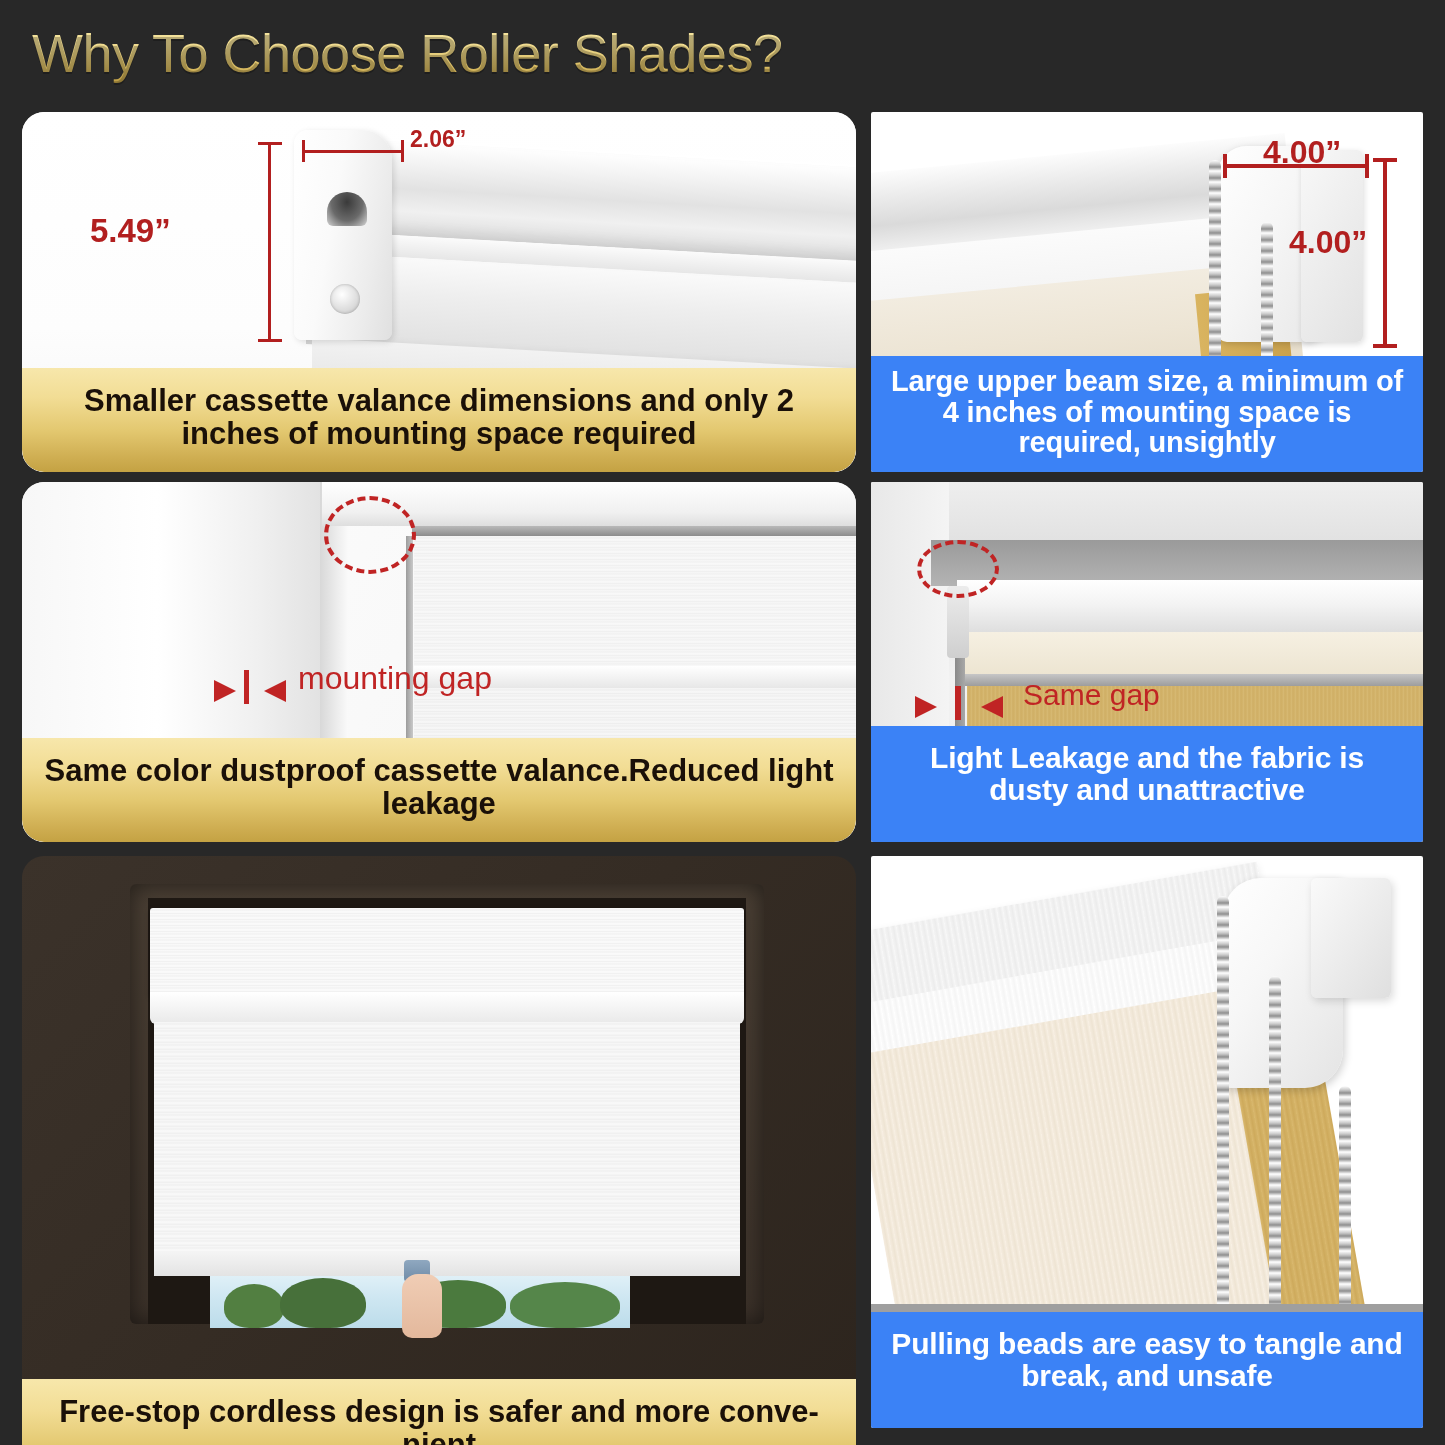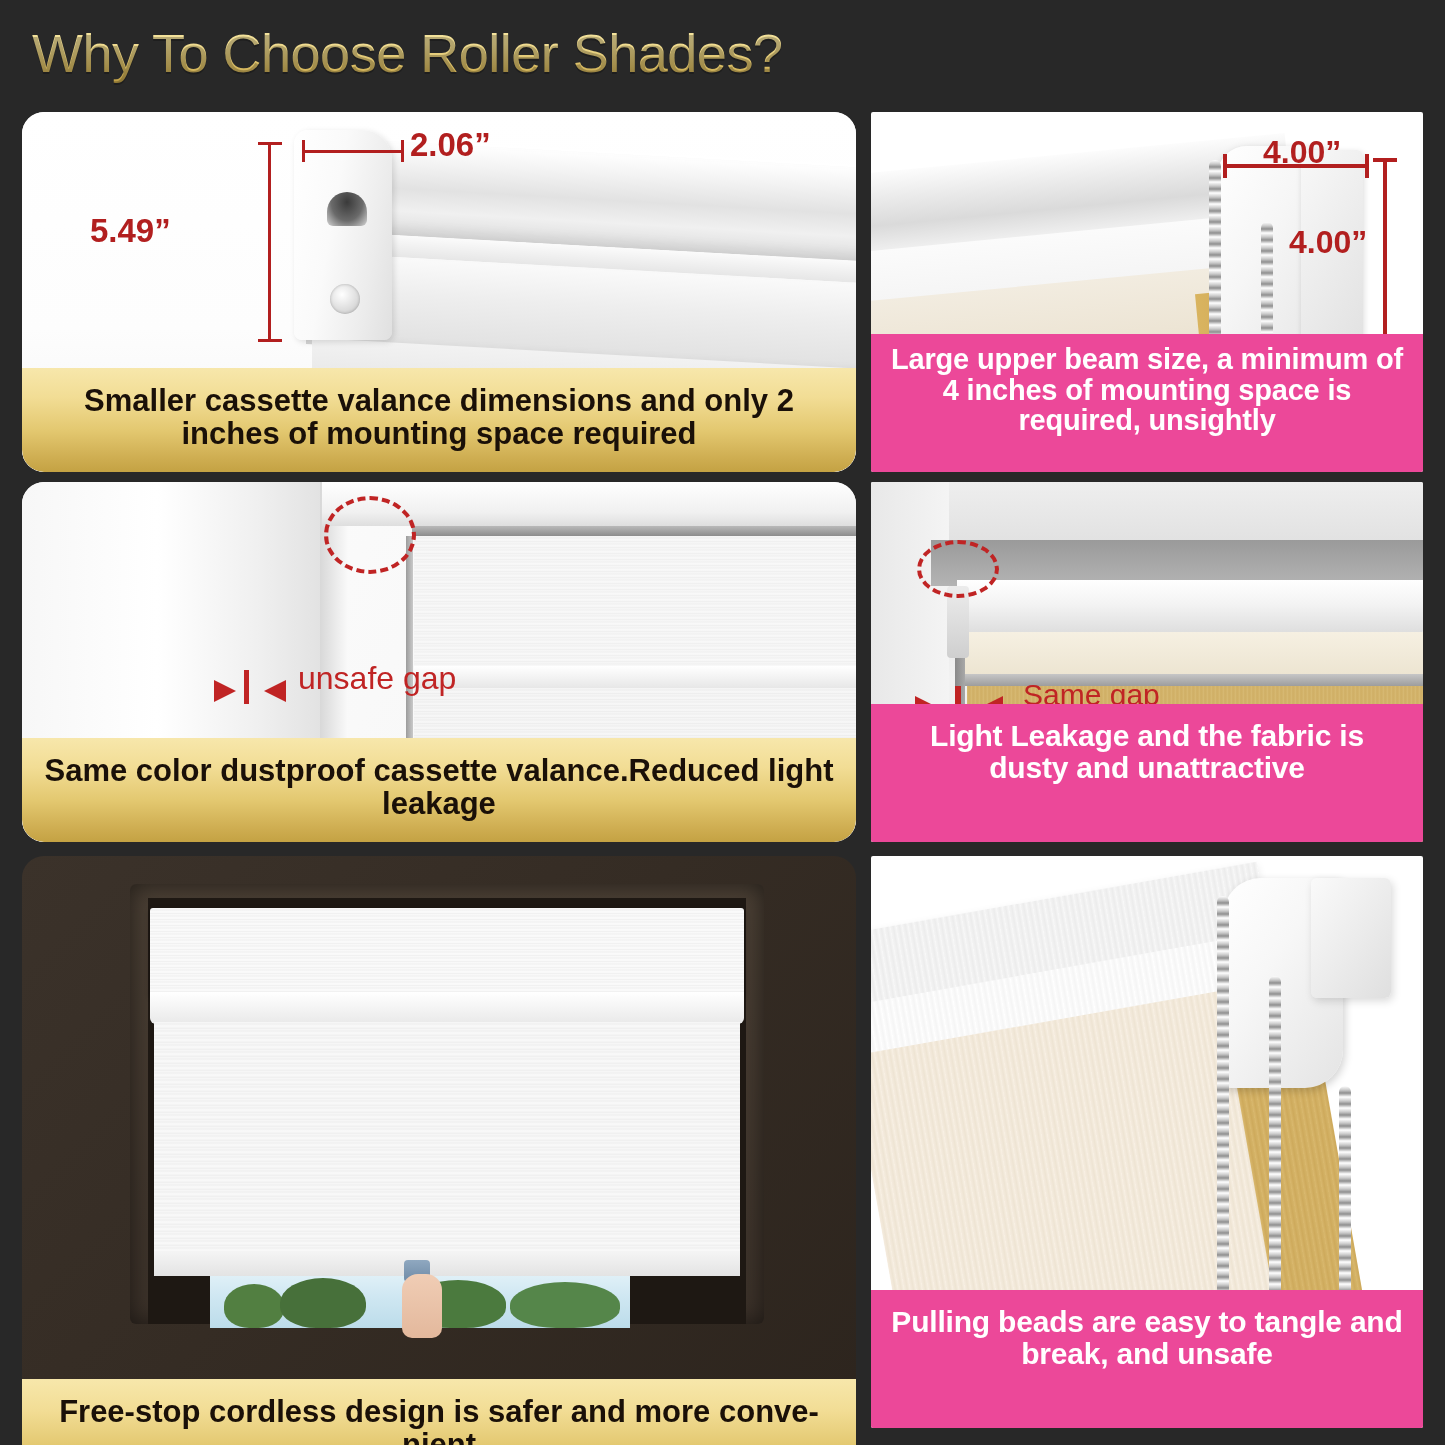--- a/index.html
+++ b/index.html
@@ -45,22 +45,22 @@
   }
   .caption.gold {
     height:104px;
     background:linear-gradient(180deg,#f7e7ab 0%,#f2dd95 28%,#e3c870 60%,#cfae52 86%,#c4a243 100%);
     color:#1a1008;
     font-size:31px;
     border-bottom-left-radius:22px; border-bottom-right-radius:22px;
   }
   .caption.gold.tall { height:112px; }
   .caption.gray {
-    height:138px;
-    background:#ec4899;
+    height:116px;
+    background:#3b82f6;
     color:#ffffff;
     font-size:30px;
     letter-spacing:-0.2px;
   }
   .caption.gray.three { font-size:29px; line-height:1.06; padding-top:10px; }
   .caption-text { display:block;text-align:center; }
 
   
 
   
@@ -108,21 +108,21 @@
     border-radius:50%;
     background:radial-gradient(circle at 40% 35%,#ffffff,#dcdcdc 60%,#bdbdbd 100%);
     box-shadow:inset 0 0 3px rgba(0,0,0,0.25);
   }
   
   .dimline { position:absolute; background:#b21f1f; }
   .dimtext { position:absolute; color:#b21f1f; font-weight:bold; font-family:"Liberation Sans",sans-serif; }
   #dh-line  { left:280px; top:38px; width:102px; height:3px; }
   #dh-cap-l { left:280px; top:28px; width:3px; height:22px; }
   #dh-cap-r { left:379px; top:28px; width:3px; height:22px; }
-  #dh-text  { left:388px; top:14px; font-size:33px; }
+  #dh-text  { left:388px; top:14px; font-size:23px; }
   #dv-line  { left:246px; top:30px; width:3px; height:200px; }
   #dv-cap-t { left:236px; top:30px; width:24px; height:3px; }
   #dv-cap-b { left:236px; top:227px; width:24px; height:3px; }
   #dv-text  { left:68px; top:100px; font-size:33px; }
 
   
   #r1c2-body { position:absolute; inset:0; background:#ffffff; }
   #r2-roll {
     position:absolute; left:-10px; top:62px; width:430px; height:92px;
     background:linear-gradient(180deg,#fcfcfc 0%,#eaeaea 30%,#dadada 58%,#efefef 85%,#cfcfcf 100%);
@@ -385,21 +385,21 @@
     <div id="wf-head"></div>
     <div id="wf-rail"></div>
     <div id="wf-fab1"></div>
     <div id="wf-sep"></div>
     <div id="wf-fab2"></div>
     <div id="wf-gapline"></div>
     <div class="dashcircle" id="r2c1-dash"></div>
     <div class="arrow-r" id="gap1-ar"></div>
     <div id="gap1-bar"></div>
     <div class="arrow-l" id="gap1-al"></div>
-    <div class="gap-label" id="gap1-text">unsafe gap</div>
+    <div class="gap-label" id="gap1-text">mounting gap</div>
   </div>
   <div class="caption gold">
     <span class="caption-text">Same color dustproof cassette valance.Reduced light leakage</span>
   </div>
 </div>
 
 <div class="panel right" id="panel-r2c2">
   <div class="photo">
     <div id="r2c2-body"></div>
     <div id="lg-top"></div>

